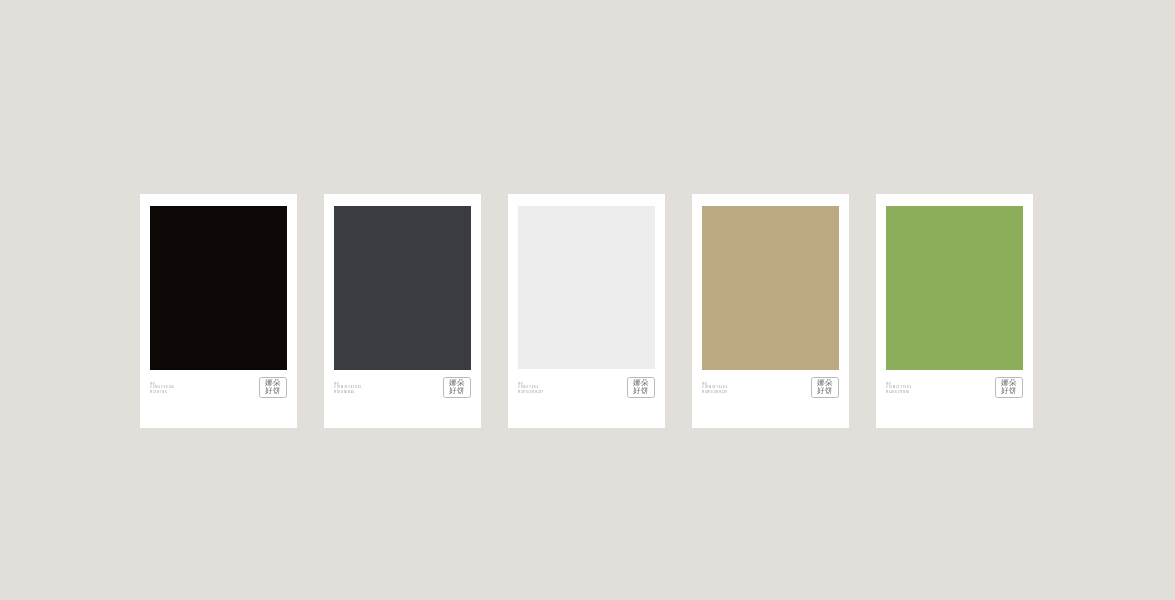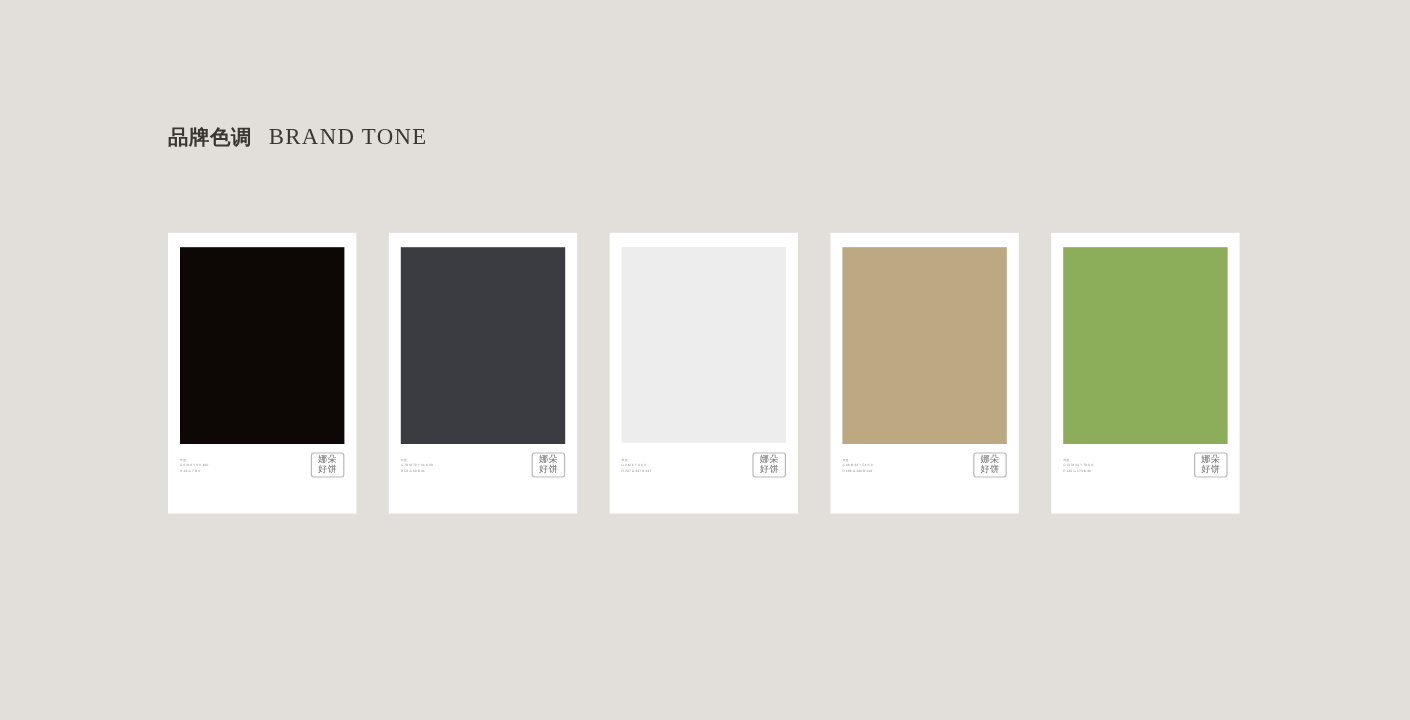--- a/index.html
+++ b/index.html
@@ -125,24 +125,20 @@
     color: #6e6e6e;
     letter-spacing: 0.3px;
     white-space: nowrap;
   }
 </style>
 </head>
 <body>
 
 <div id="page" style="background: rgb(226, 223, 218);">
 
-  <div id="title-block">
-    <span class="title-cn">品牌色调</span>
-    <span class="title-en">BRAND TONE</span>
-  </div>
 
   <div id="cards">
       <div class="card">
         <div class="swatch-wrap">
           <div class="swatch" style="background: rgb(13, 7, 6);"></div>
         </div>
         <div class="card-footer">
           <div class="codes">
             <div class="code-line code-0">色值</div>
             <div class="code-line code-1">C 0 M 0 Y 0 K 100</div>

